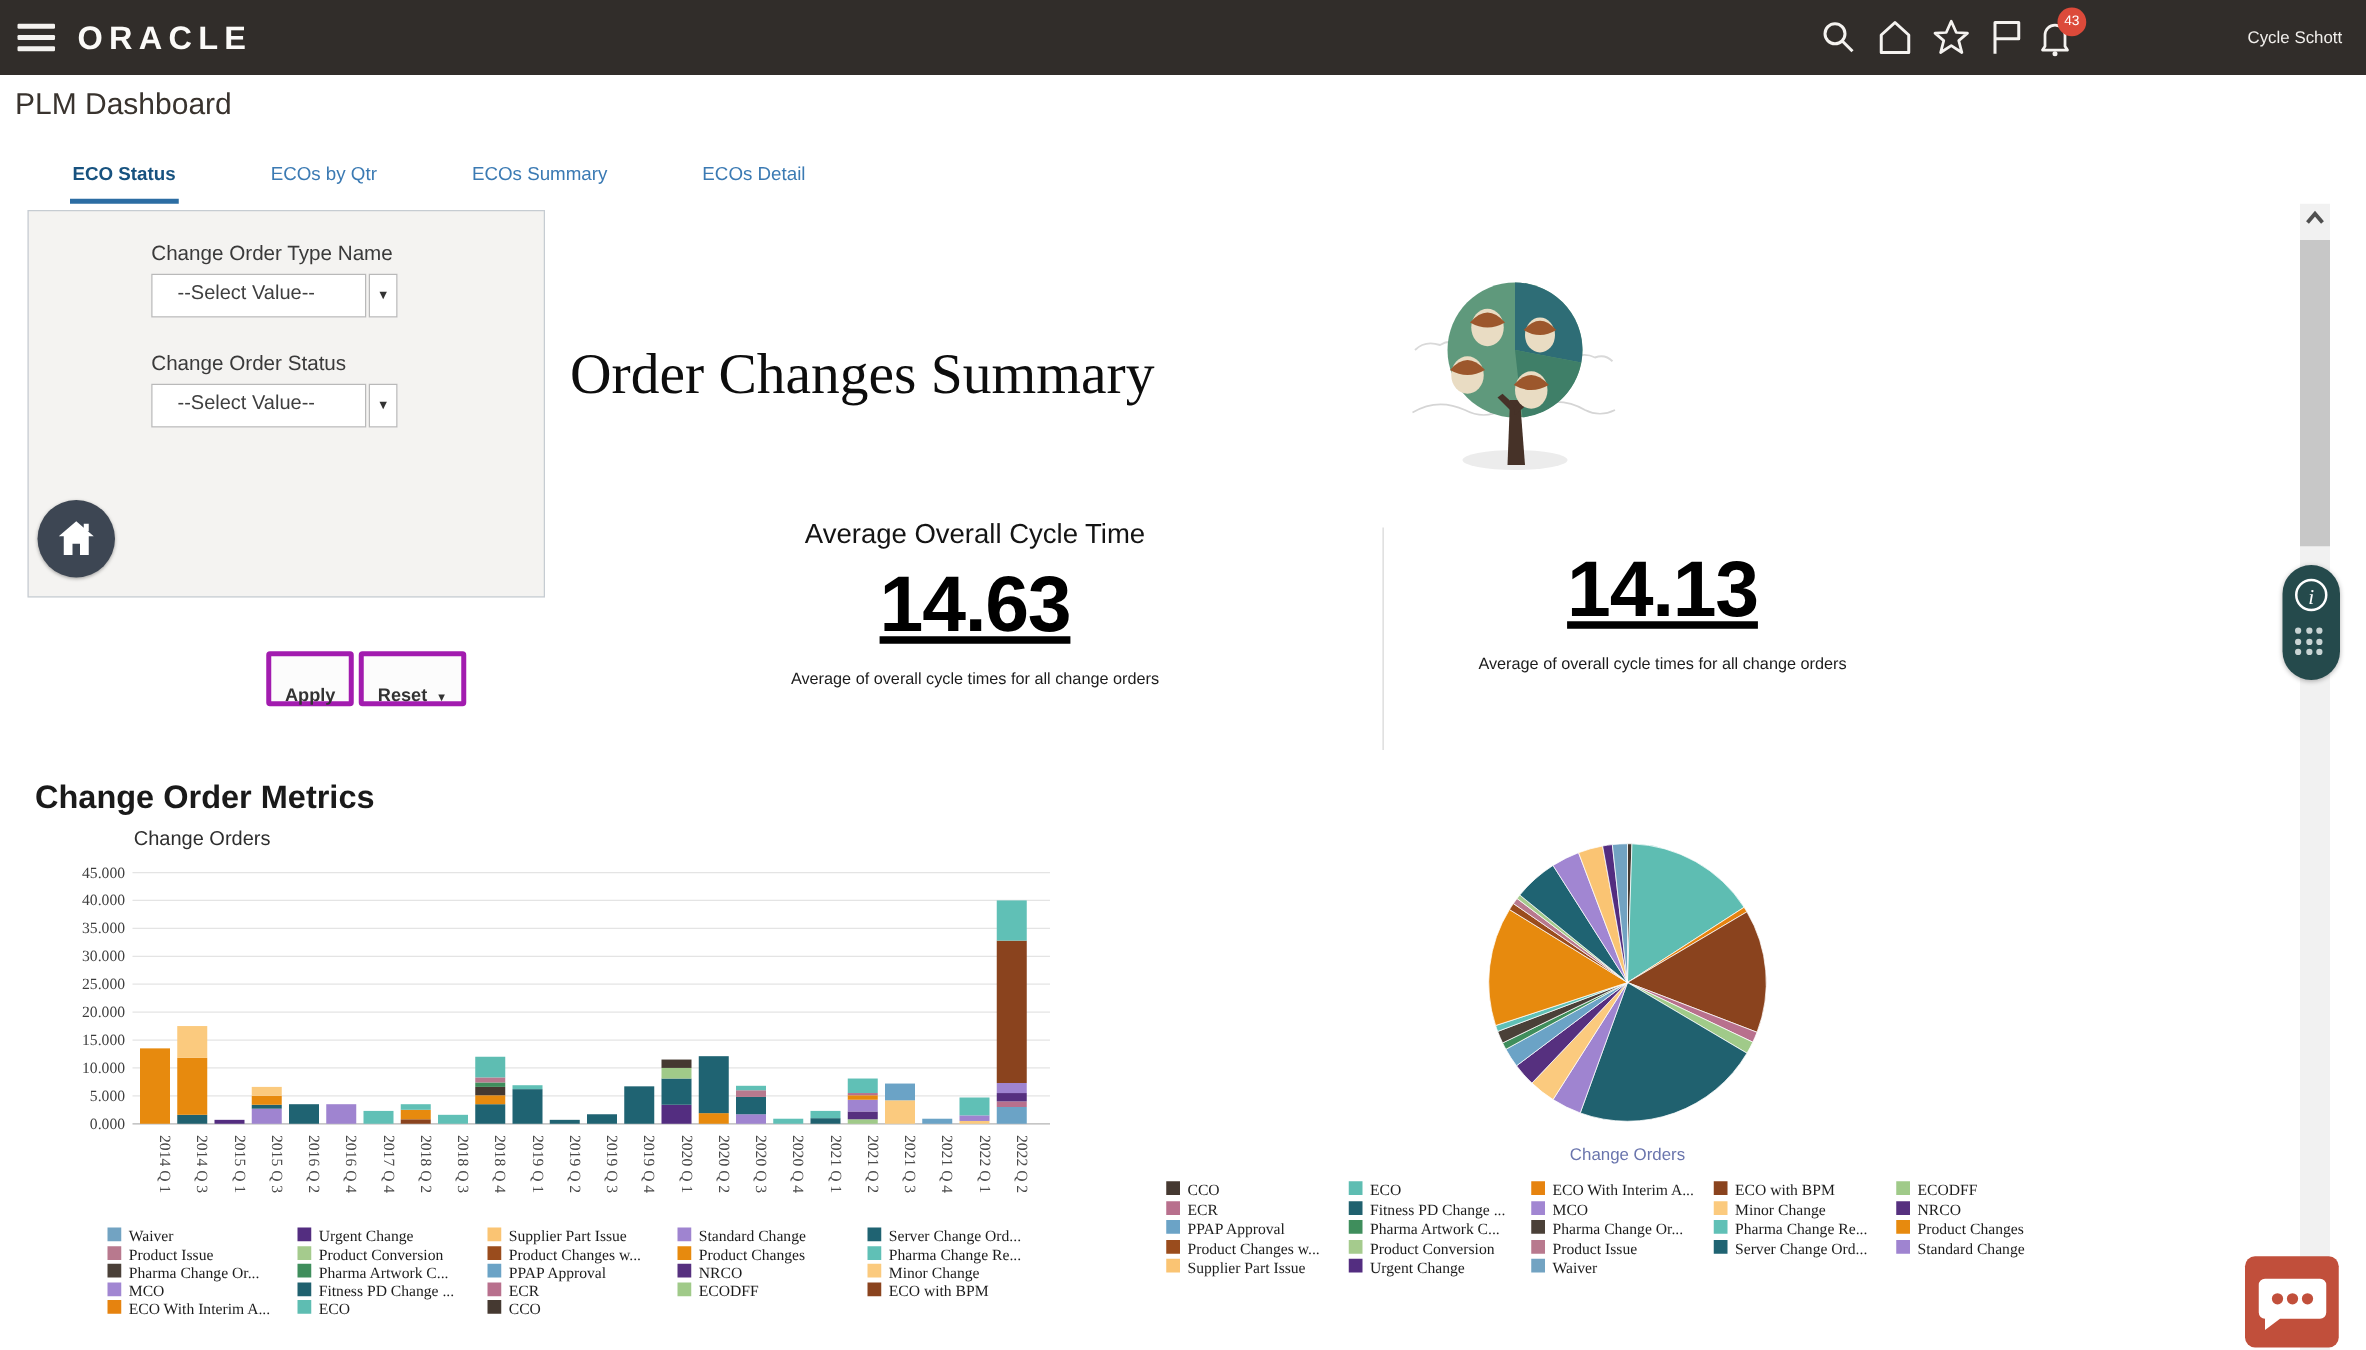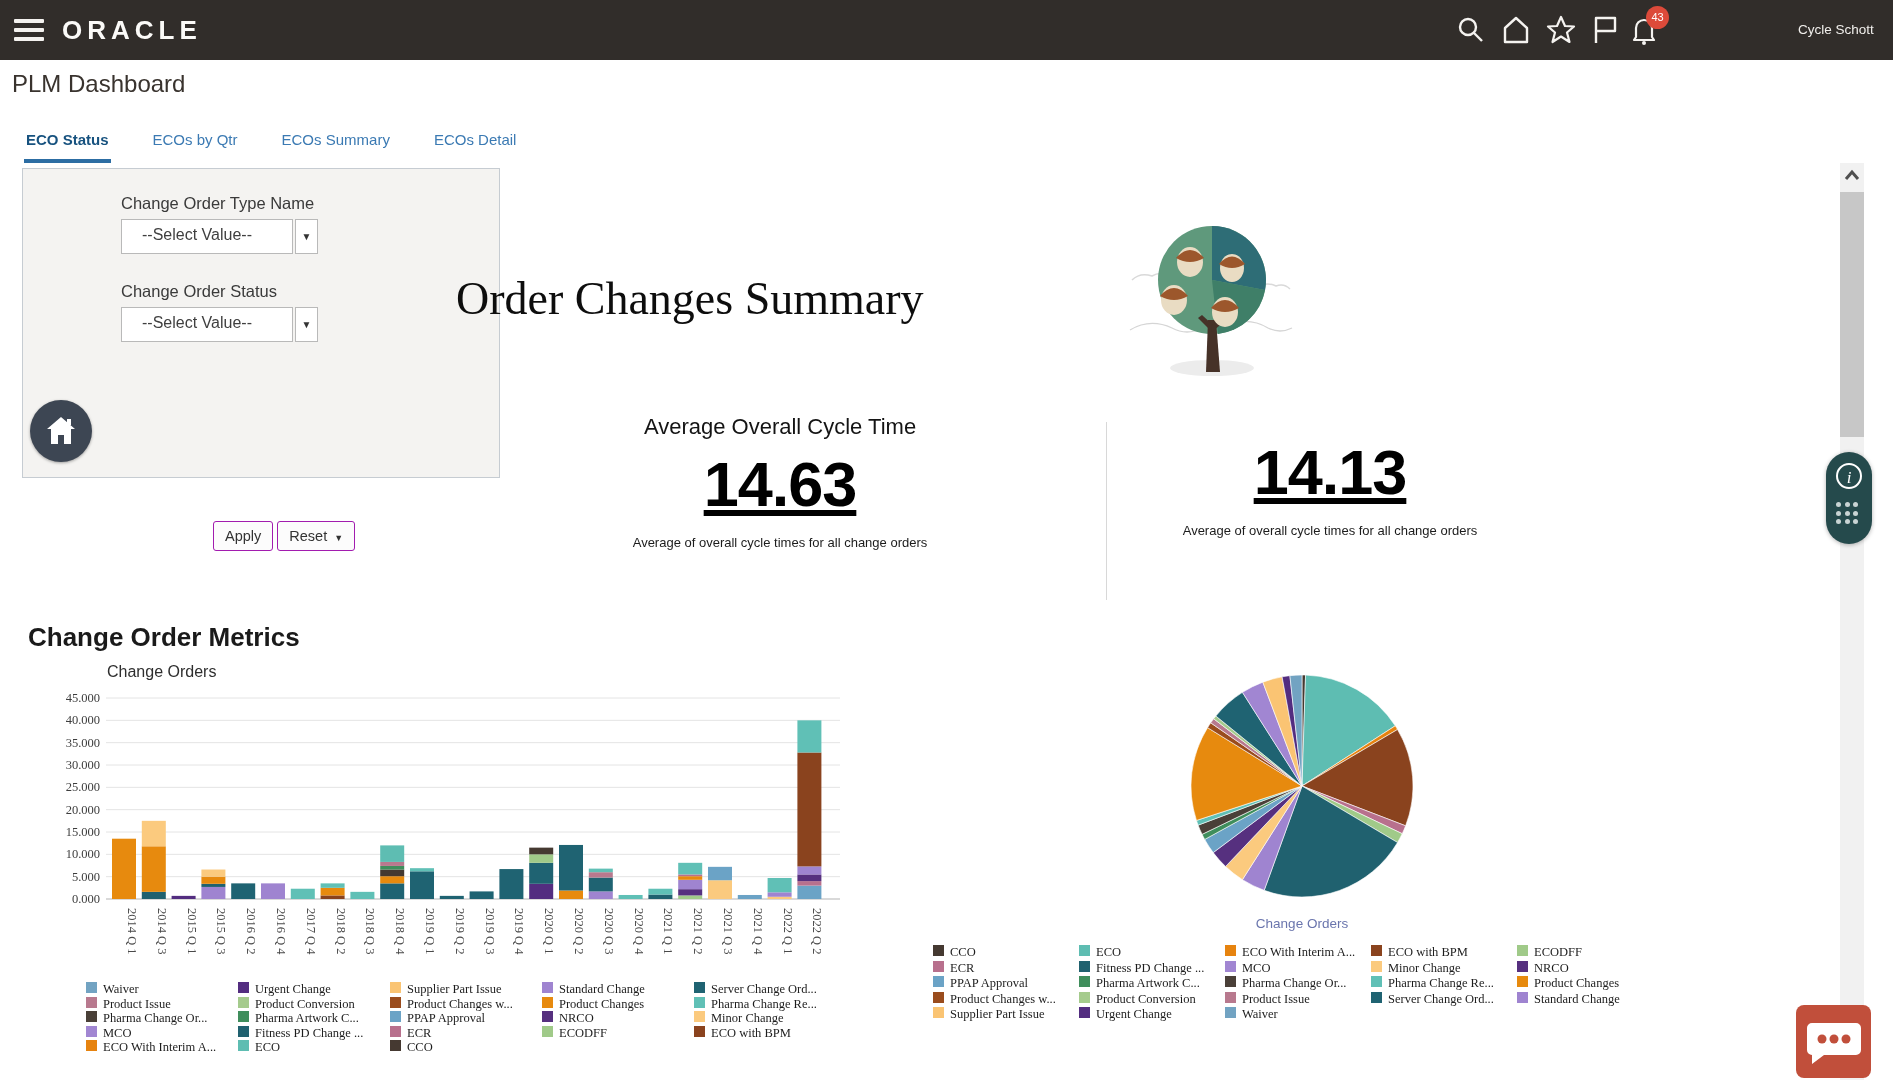--- a/index.html
+++ b/index.html
@@ -14,35 +14,35 @@
            letter-spacing:5px; }
   .tb-icon { position:absolute; top:14px; width:32px; height:32px; cursor:pointer; }
   .tb-icon svg { width:100%; height:100%; }
   .badge { position:absolute; left:1646px; top:6px; min-width:23px; height:23px; border-radius:12px;
            background:#dc4a3a; color:#fff; font-size:11px; line-height:23px; text-align:center; padding:0 4px; }
   .user { position:absolute; left:1798px; top:0; height:60px; line-height:60px; color:#f1efec; font-size:13.5px; cursor:pointer; }
 
   
   .page-title { position:absolute; left:12px; top:70px; font-size:24px; color:#39332e; }
   .tabbar { position:absolute; left:24px; top:127px; display:flex; gap:40px; }
-  .tab { font-size:15px; color:#3b7ab3; padding:4px 2px 11px 2px; cursor:pointer; white-space:nowrap; }
+  .tab { font-size:15px; color:#3b7ab3; padding:4px 2px 11px 2px; cursor:pointer; white-space:nowrap;margin-left:32px; }
   .tab.active { color:#17527f; font-weight:700; border-bottom:4px solid #2c6da3; }
 
   
-  .filter-panel { position:absolute; left:22px; top:168px; width:478px; height:310px;
+  .filter-panel { position:absolute; left:22px; top:168px; width:414px; height:310px;
                   background:#f4f3f1; border:1px solid #c6ccd2; }
   .f-label { position:absolute; left:98px; font-size:16.5px; color:#3a3a3a; }
   .sel-row { position:absolute; left:98px; display:flex; height:35px; }
   .sel-text { width:172px; background:#fff; border:1px solid #b9b9b9; font-size:16px; color:#3f3f3f;
               padding:6px 4px 0 20px; cursor:pointer; }
   .sel-btn { width:23px; margin-left:2px; background:#fff; border:1px solid #b9b9b9; text-align:center;
              font-size:10px; color:#333; line-height:33px; cursor:pointer; }
   .btn-row { position:absolute; left:190px; top:352px; display:flex; gap:4px; }
-  .btn { background:#fcfcfc; border:1px solid #a21caf; border-radius:3px; font-size:14.5px; font-weight:400;
-         color:#333; height:30px; padding:0 11px; line-height:28px; cursor:pointer; }
+  .btn { background:#fcfcfc; border:4px solid #a21caf; border-radius:3px; font-size:14.5px; font-weight:700;
+         color:#333; height:30px; padding:18px 11px; line-height:28px; cursor:pointer; }
   .btn .caret { font-size:9px; margin-left:7px; }
   .home-fab { position:absolute; left:30px; top:400px; width:62px; height:62px; border-radius:50%;
               background:#3d4653; box-shadow:0 1px 3px rgba(0,0,0,.35); cursor:pointer; }
   .home-fab svg { position:absolute; left:14px; top:14px; }
 
   
   .summary-title { position:absolute; left:456px; top:272px; font-family:"Liberation Serif", serif;
                    font-size:46px; color:#0d0d0d; }
   .tree { position:absolute; left:1128px; top:220px; }
   .metric { position:absolute; width:600px; text-align:center; }

